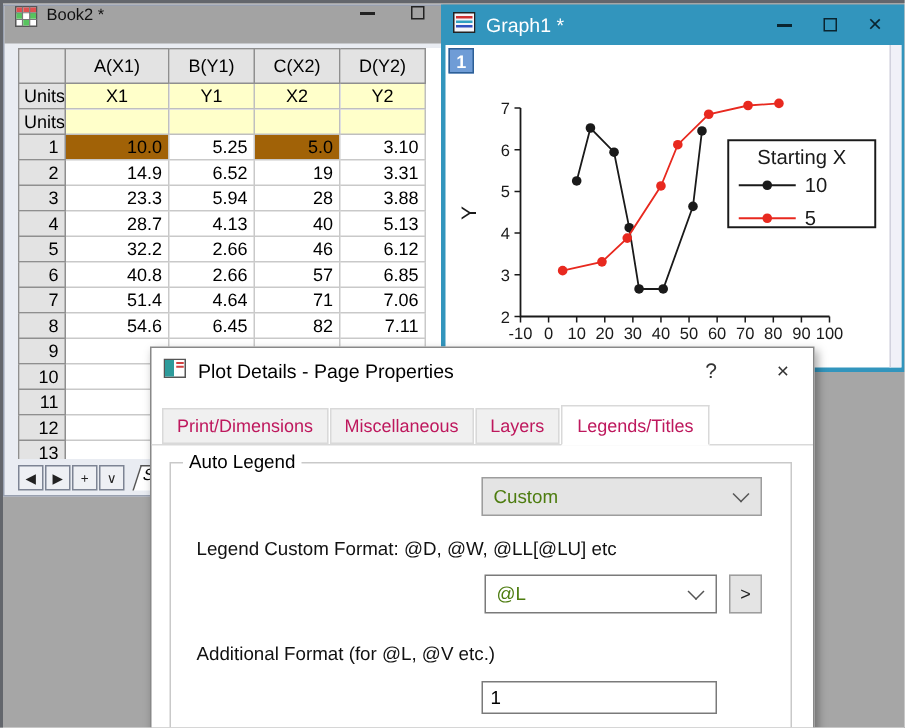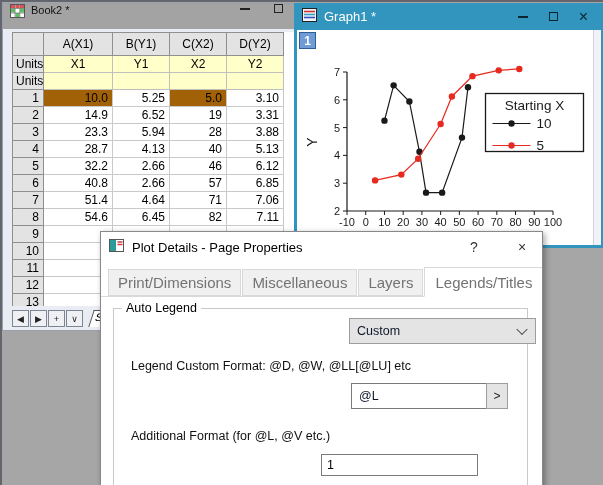--- a/index.html
+++ b/index.html
@@ -38,27 +38,27 @@
   .graph-content{position:relative;width:100%;height:215px;background:#fff;overflow:hidden;}
   .layer-badge{position:absolute;left:2px;top:2px;width:17px;height:17px;background:#6f9cd6;border:1px solid #2d5f96;color:#fff;font-size:12px;font-weight:bold;display:flex;align-items:center;justify-content:center;box-sizing:border-box;z-index:2;}
   .graph-scrollbar{position:absolute;right:0;top:0;bottom:0;width:7px;background:#f1f1f8;border-left:1px solid #d2d2de;}
   #chart-svg{position:absolute;left:0;top:0;}
   
   .dialog{position:absolute;left:100px;top:231px;width:443px;height:262px;background:#fff;border:1px solid #888;z-index:10;box-shadow:2px 2px 6px rgba(0,0,0,.35);box-sizing:border-box;overflow:hidden;}
   .dlg-title{height:30px;display:flex;align-items:center;padding-left:8px;gap:8px;font-size:13px;color:#000;}
   .dlg-btn{width:40px;height:30px;display:flex;align-items:center;justify-content:center;font-size:14px;color:#333;}
   .dlg-btn.help{margin-left:auto;}
   .dlg-tabs{display:flex;align-items:flex-end;padding-left:7px;height:34px;border-bottom:1px solid #d9d9d9;}
-  .dlg-tab{font-size:15px;color:#737373;background:#f0f0f0;border:1px solid #d9d9d9;padding:4px 9px 4px;margin-right:1px;white-space:nowrap;}
+  .dlg-tab{font-size:12px;color:#be185d;background:#f0f0f0;border:1px solid #d9d9d9;padding:4px 9px 4px;margin-right:1px;white-space:nowrap;}
   .dlg-tab.active{background:#fff;border-bottom:1px solid #fff;margin-bottom:-1px;padding:6px 10px 5px;}
   .dlg-body{position:absolute;left:0;top:65px;right:0;bottom:0;}
   .groupbox{position:absolute;left:12px;right:14px;top:11px;height:420px;border:1px solid #c9c9c9;}
   .groupbox-label{position:absolute;left:8px;top:-8px;background:#fff;padding:0 4px;font-size:12.5px;color:#000;}
   .dlg-label{position:absolute;font-size:12.5px;color:#111;white-space:nowrap;}
-  .combo{position:absolute;box-sizing:border-box;display:flex;align-items:center;padding:0 24px 0 7px;font-size:12.5px;color:#0f172a;margin-left:28px;}
+  .combo{position:absolute;box-sizing:border-box;display:flex;align-items:center;padding:0 24px 0 7px;font-size:12.5px;color:#4d7c0f;}
   .combo.gray{background:#e4e4e4;border:1px solid #9d9d9d;}
   .combo.white{background:#fff;border:1px solid #7a7a7a;}
   .chev{position:absolute;right:9px;top:50%;width:7px;height:7px;border-right:1.4px solid #555;border-bottom:1.4px solid #555;transform:translateY(-70%) rotate(45deg);}
   .btn-more{position:absolute;box-sizing:border-box;background:#e4e4e4;border:1px solid #9d9d9d;font-size:12px;display:flex;align-items:center;justify-content:center;color:#222;}
   .dlg-input{position:absolute;box-sizing:border-box;border:1px solid #7a7a7a;font-size:12.5px;padding:0 5px;font-family:"Liberation Sans",sans-serif;color:#000;}
 </style>
 </head>
 <body>
 
 <div id="workspace">

